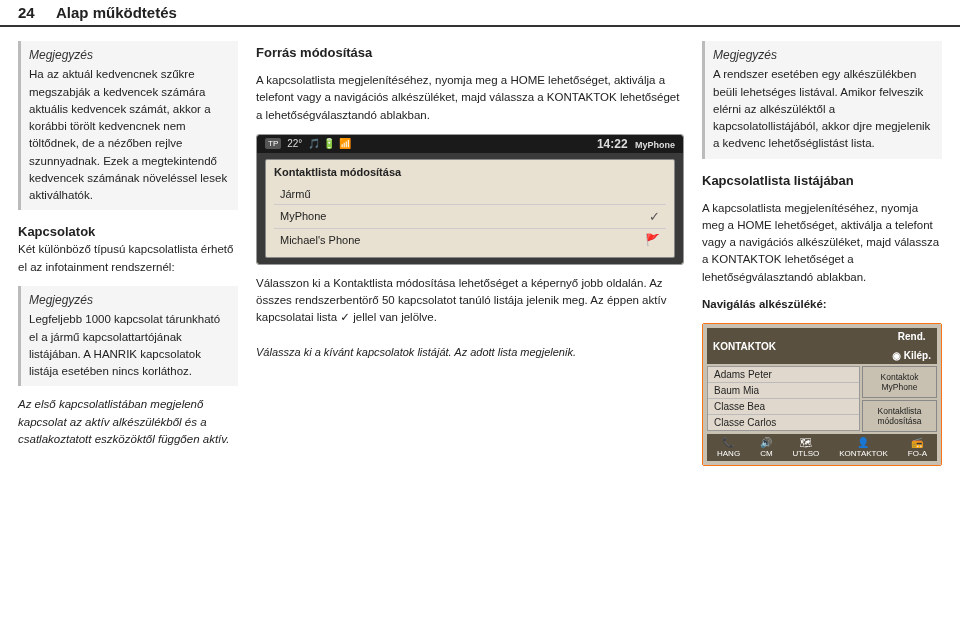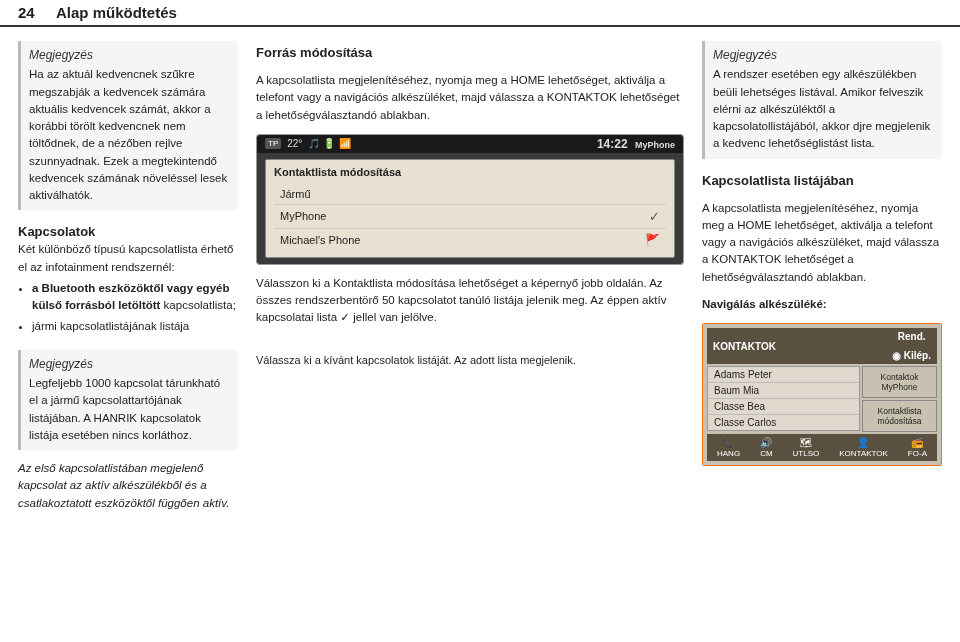--- a/index.html
+++ b/index.html
@@ -199,21 +199,22 @@
       font-size: 13px;
     }
     .dialog-item .flag-icon {
       color: #555;
       font-size: 12px;
     }
 
     .caption-text {
       font-size: 11px;
       color: #222;
-      margin-top: 16px;
+      font-style: italic;
+      margin-top: 8px;
       line-height: 1.4;
     }
 
     
     .right-screenshot {
       background: #eab308;
       border: 1px solid #f97316;
       border-radius: 2px;
       overflow: hidden;
       width: 100%;
@@ -315,28 +316,20 @@
     <div class="left-col">
 
       <div class="note-box">
         <div class="note-title">Megjegyzés</div>
         <div class="body-text">Ha az aktuál kedvencnek szűkre megszabják a kedvencek számára aktuális kedvencek számát, akkor a korábbi törölt kedvencnek nem töltődnek, de a nézőben rejlve szunnyadnak. Ezek a megtekintendő kedvencek számának növeléssel lesek aktiválhatók.</div>
       </div>
 
       <div>
         <div class="section-title">Kapcsolatok</div>
         <div class="body-text">Két különböző típusú kapcsolatlista érhető el az infotainment rendszernél:</div>
-        <ul class="bullet-list">
-          <li>
-            <b>a Bluetooth eszközöktől vagy egyéb külső forrásból letöltött</b><span> kapcsolatlista;</span>
-          </li>
-          <li>
-            <span>jármi kapcsolatlistájának listája</span>
-          </li>
-        </ul>
       </div>
 
       <div class="note-box">
         <div class="note-title">Megjegyzés</div>
         <div class="body-text">Legfeljebb 1000 kapcsolat tárunkható el a jármű kapcsolattartójának listájában. A HANRIK kapcsolatok listája esetében nincs korláthoz.</div>
       </div>
 
       <div class="body-text italic">Az első kapcsolatlistában megjelenő kapcsolat az aktív alkészülékből és a csatlakoztatott eszközöktől függően aktív.</div>
 
     </div>

